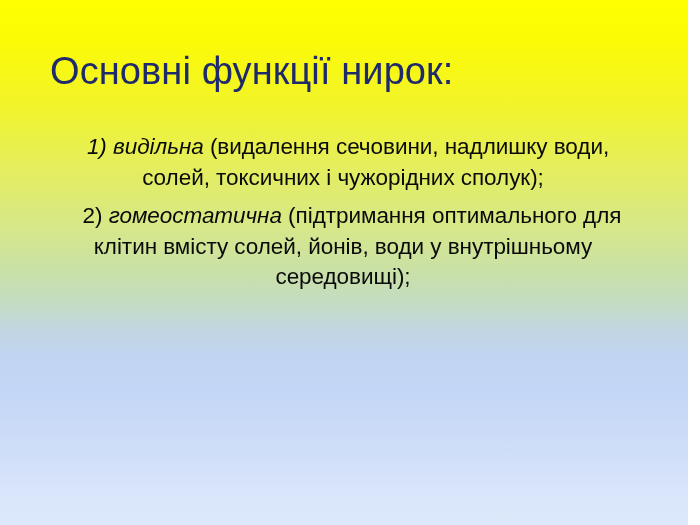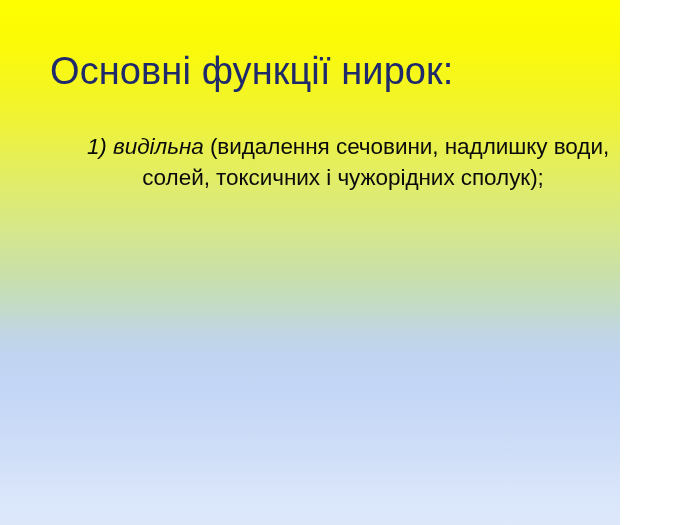--- a/index.html
+++ b/index.html
@@ -8,21 +8,21 @@
     padding: 0;
   }
   body {
     width: 700px;
     height: 525px;
     overflow: hidden;
     font-family: "Liberation Sans", "DejaVu Sans", sans-serif;
   }
   #slide {
     position: relative;
-    width: 620px;
+    width: 688px;
     height: 525px;
     box-sizing: border-box;
     background: linear-gradient(
       to bottom,
       #ffff00 0%,
       #fbfa07 8%,
       #f2f42a 20%,
       #e4ee5e 32%,
       #d7e888 43%,
       #c9e0a8 52%,
@@ -97,17 +97,18 @@
 <body>
 
 <div id="slide">
 
   <div id="title">Основні функції нирок:</div>
 
   <div id="body-block">
 
     <p class="para para-1"><span class="marker-italic">1)</span><span class="term"> видільна</span><span> (видалення сечовини, надлишку води, солей, токсичних і чужорідних сполук);</span></p>
 
+    <p class="para para-2"><span>2)</span><span class="term"> гомеостатична</span><span> (підтримання оптимального для клітин вмісту солей, йонів, води у внутрішньому середовищі);</span></p>
 
 
   </div>
 
 </div>
 
 </body></html>

